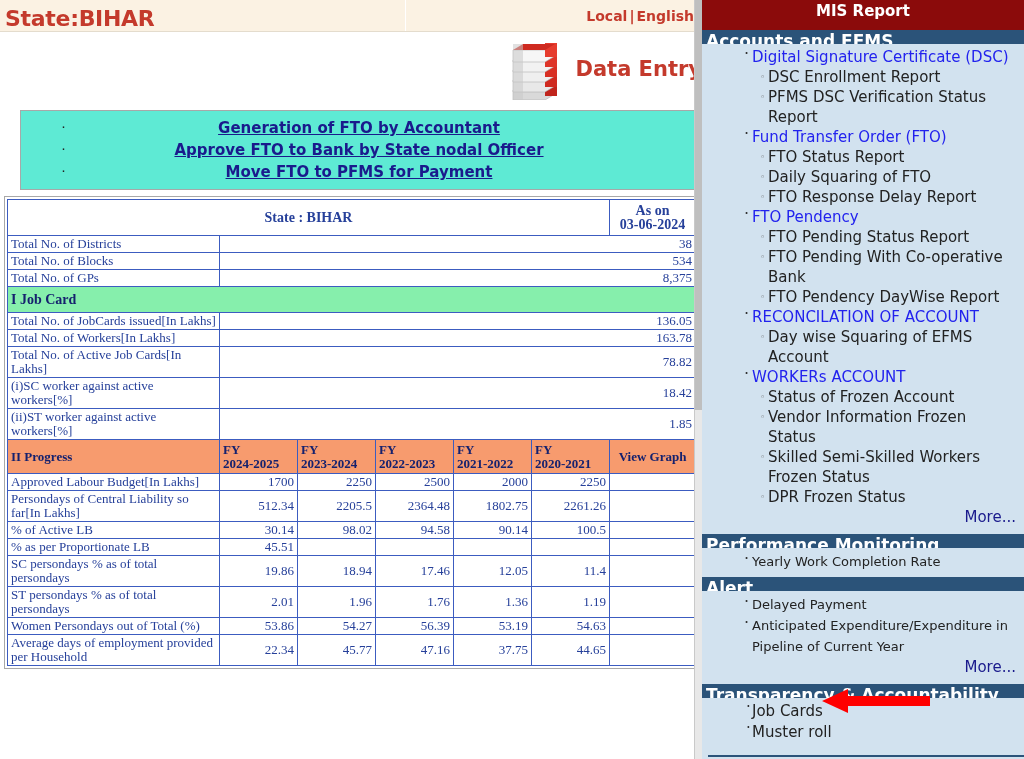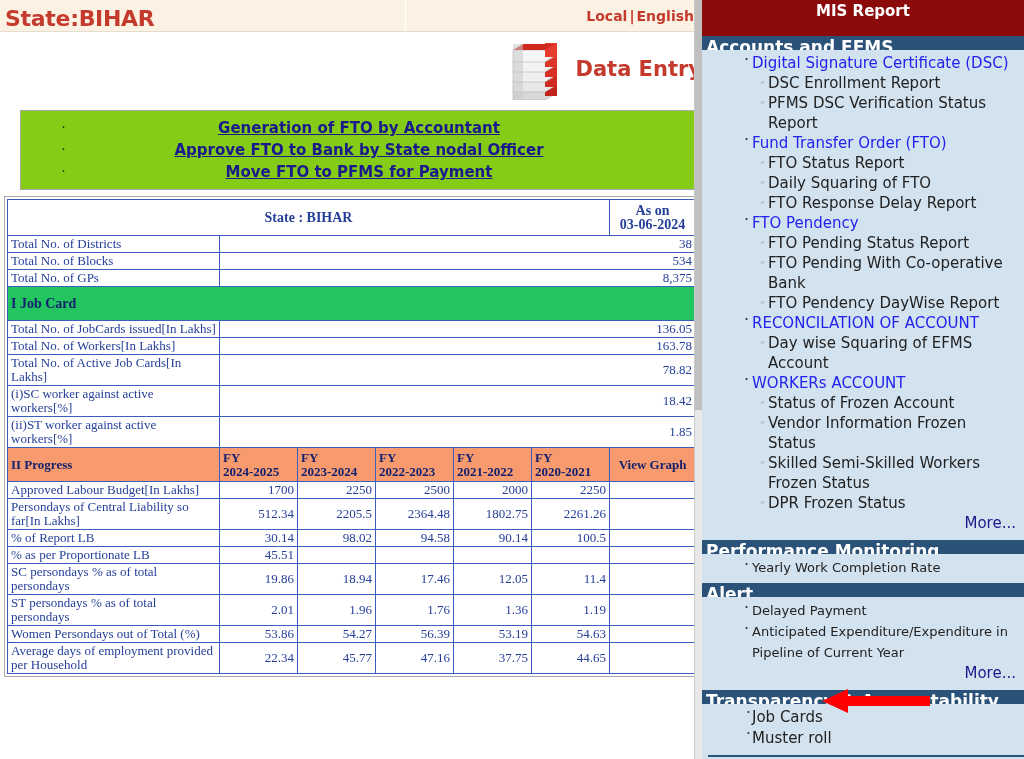--- a/index.html
+++ b/index.html
@@ -61,21 +61,21 @@
   .banner .banner-text {
     font-family: "DejaVu Sans", sans-serif;
     font-weight: bold; font-size: 21px;
     color: #C43A2C;
   }
 
   
   .links-box {
     margin: 4px 4px 0 20px;
     border: 1px solid #a8a8a8;
-    background: #84cc16;
+    background: #5eead4;
     height: 80px;
     position: relative;
   }
   .links-list { list-style: none; margin: 0; padding: 6px 0 0 0; }
   .links-list li {
     position: relative;
     text-align: center;
     line-height: 21px;
     padding: 0 40px;
   }
@@ -115,25 +115,25 @@
   }
   .hdr-center {
     text-align: center;
     font-weight: bold;
     font-size: 14px;
     height: 36px;
   }
   .label-cell { text-align: left; margin-top: 6px; }
   .value-cell { text-align: right; padding-right: 5px; }
   .section-row td {
-    background: #22c55e;
+    background: #86efac;
     font-weight: bold;
     font-size: 14px;
     color: #15216E;
-    height: 34px;
+    height: 26px;
     padding-left: 3px;
   }
   .fy-head td {
     background: #F79B6E;
     font-weight: bold;
     font-size: 13px;
     color: #15216E;
     vertical-align: top;
     line-height: 14px;
     height: 34px;
@@ -151,21 +151,21 @@
     background: #D2E2EF;
     overflow: hidden;
     font-family: "DejaVu Sans", sans-serif;
   }
   .mis-title {
     background: #8B0B0B;
     color: #ffffff;
     font-weight: bold;
     font-size: 15px;
     text-align: center;
-    height: 36px; line-height: 22px;
+    height: 30px; line-height: 22px;
   }
   .sec-head {
     background: #2B5379;
     color: #ffffff;
     font-weight: bold;
     font-size: 17px;
     height: 14px; line-height: 22px;
     padding-left: 4px;
     white-space: nowrap;
     overflow: hidden;
@@ -374,21 +374,21 @@
           <tr>
             <td class="label-cell">Persondays of Central Liability so far[In Lakhs]</td>
             <td class="num">512.34</td>
             <td class="num">2205.5</td>
             <td class="num">2364.48</td>
             <td class="num">1802.75</td>
             <td class="num">2261.26</td>
             <td></td>
           </tr>
           <tr>
-            <td class="label-cell">% of Report LB</td>
+            <td class="label-cell">% of Active LB</td>
             <td class="num">30.14</td>
             <td class="num">98.02</td>
             <td class="num">94.58</td>
             <td class="num">90.14</td>
             <td class="num">100.5</td>
             <td></td>
           </tr>
           <tr>
             <td class="label-cell">% as per Proportionate LB</td>
             <td class="num">45.51</td>

